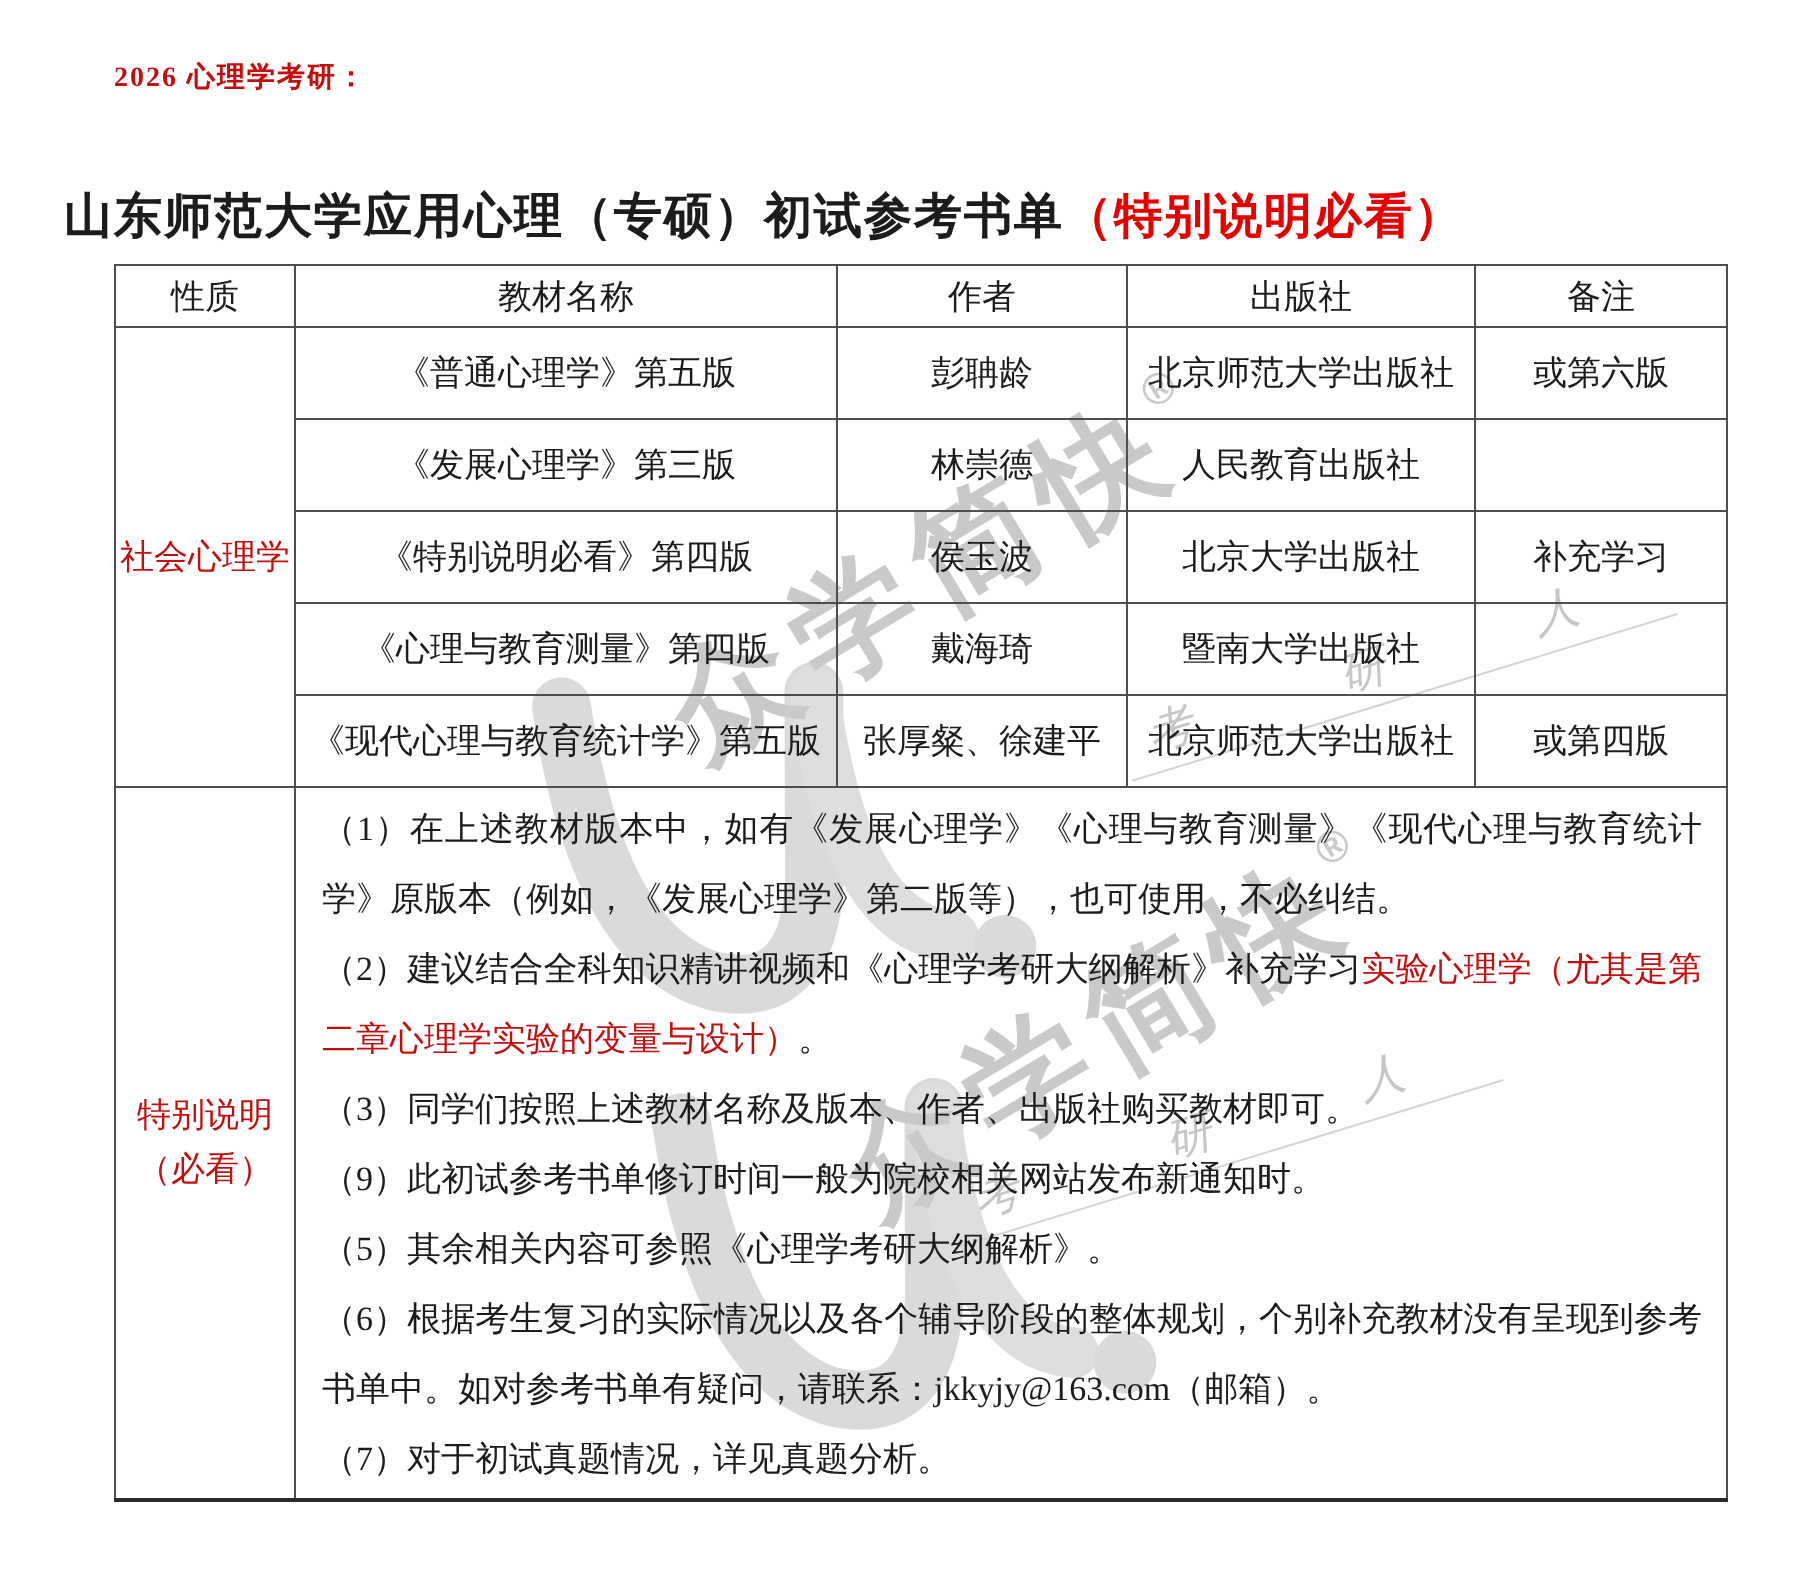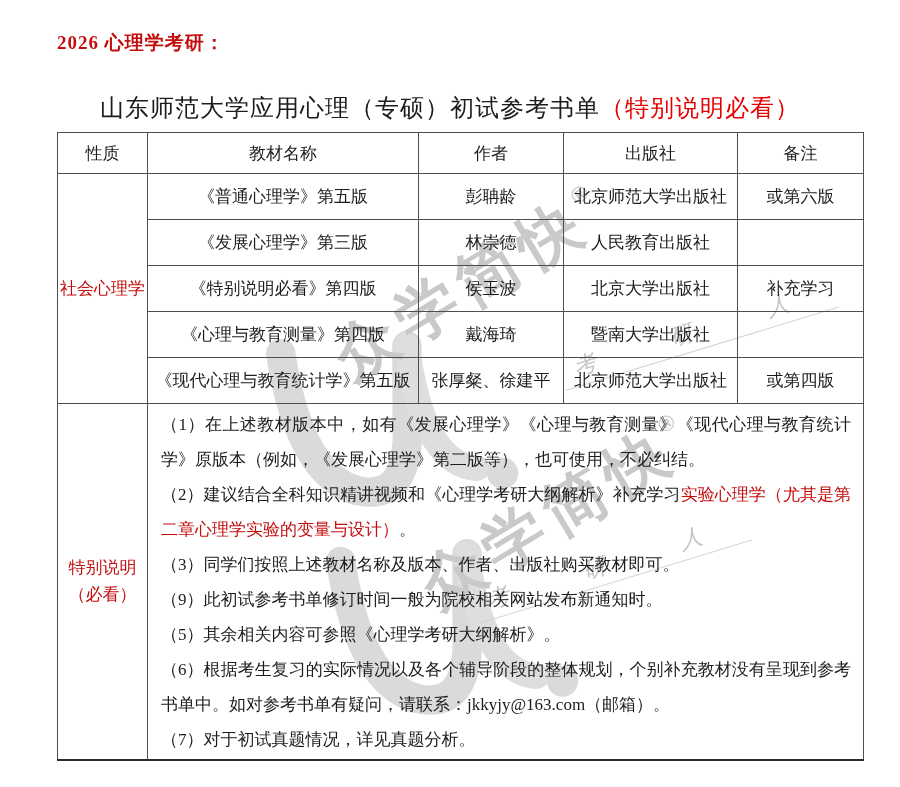--- a/index.html
+++ b/index.html
@@ -5,27 +5,27 @@
   html,body{margin:0;padding:0}
   body{
     width:900px;height:787px;position:relative;overflow:hidden;
     background:#ffffff;color:#1c1c1c;
     font-family:"Liberation Serif",serif;
   }
   :root{--red:#c40e0e;--title-red:#e60000;}
 
   .kicker{
     position:absolute;left:57px;top:30px;
-    font-size:19px;font-weight:bold;color:var(--red);
+    font-size:14px;font-weight:bold;color:var(--red);
     letter-spacing:1px;z-index:2;
   }
   .title{
-    position:absolute;left:0;right:0;top:76px;text-align:center;
-    font-size:24px;font-weight:normal;z-index:2;
-    font-family:"Liberation Sans",sans-serif;letter-spacing:1px;
+    position:absolute;left:0;right:0;top:76px;
+    font-size:24px;font-weight:bold;z-index:2;
+    font-family:"Liberation Sans",sans-serif;letter-spacing:1px;padding-left:32px;
   }
   .title .title-red{color:var(--title-red);font-family:"Liberation Serif",serif;}
 
   
   .wm-layer{position:absolute;inset:0;z-index:1;pointer-events:none;}
   .wm-brand{
     position:absolute;white-space:nowrap;
     font-family:"Liberation Sans",sans-serif;font-weight:bold;
     font-size:62px;letter-spacing:9px;color:#c9c9c9;
     transform:rotate(-31deg);transform-origin:center;
@@ -41,21 +41,21 @@
 
   
   table.ref{
     position:absolute;left:57px;top:132px;width:806px;z-index:2;
     border-collapse:collapse;table-layout:fixed;background:transparent;
   }
   .ref th,.ref td{
     border:1px solid #4e4e4e;text-align:center;vertical-align:middle;
     font-size:17px;font-weight:normal;padding:0 2px;
   }
-  .ref thead tr{height:41px;}
+  .ref thead tr{height:31px;}
   .ref tbody tr.book{height:46px;}
   .ref tr.special{height:356px;}
   .ref tr.special td{border-bottom:2px solid #2b2b2b;}
   .group-cell{color:var(--red);font-weight:bold;}
   .special-label{color:var(--red);font-weight:bold;line-height:27px;vertical-align:middle;}
   td.notes{
     text-align:justify;vertical-align:top;
     padding:3px 12px 0 13px;line-height:35px;font-size:17px;
   }
   td.notes p.note{margin:0;}

